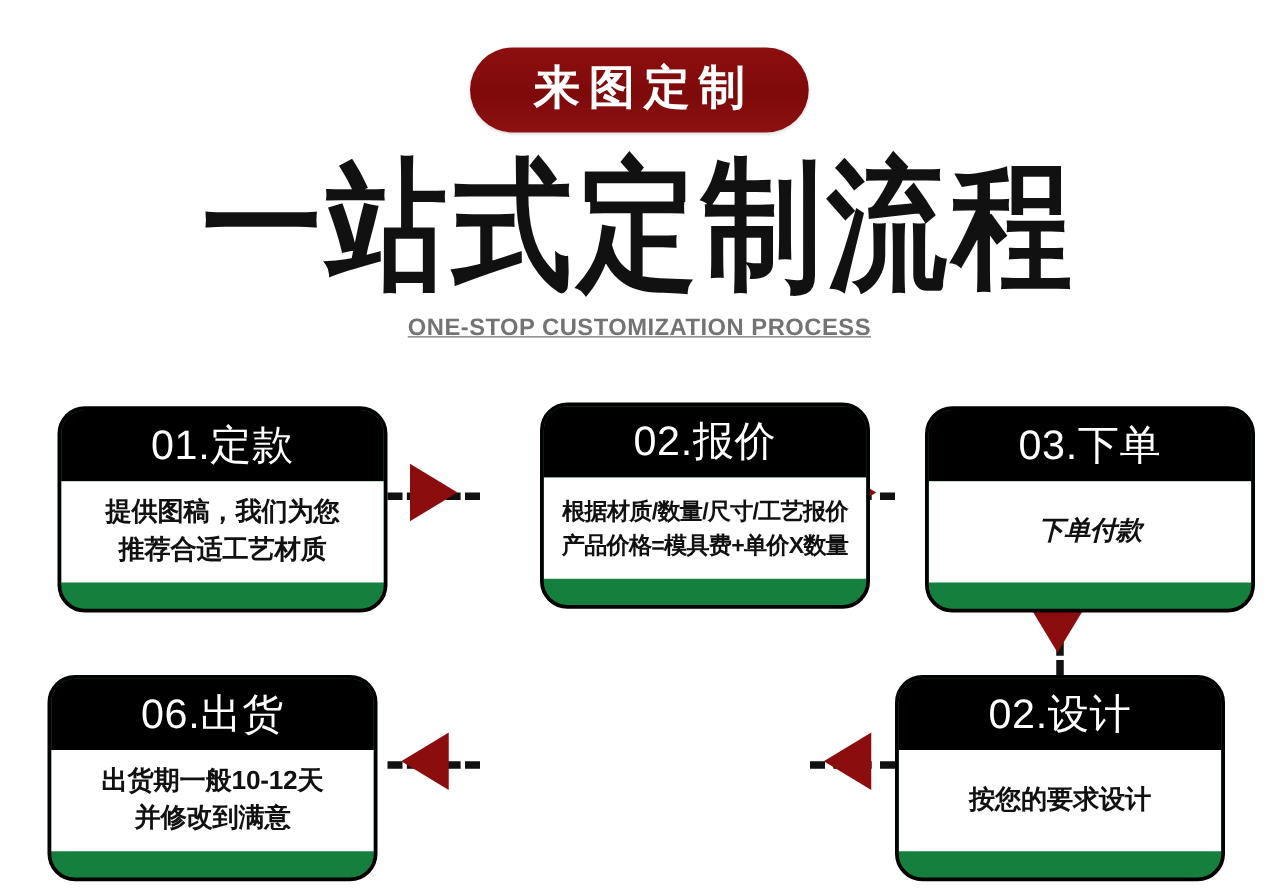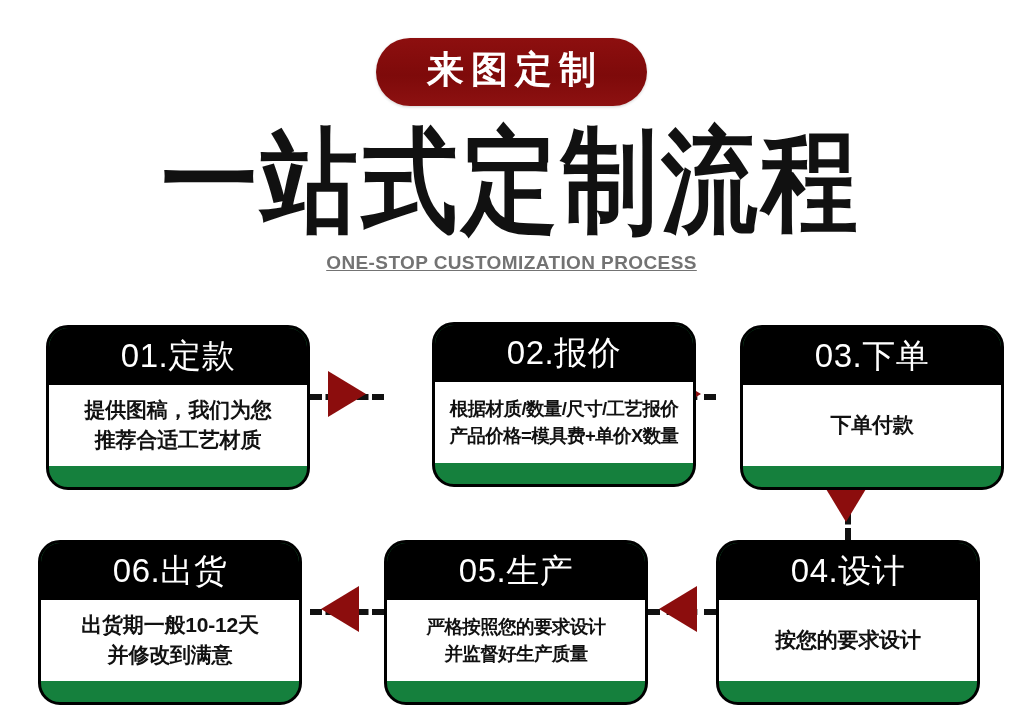--- a/index.html
+++ b/index.html
@@ -105,21 +105,21 @@
 
   .card-body .line {
     font-size: 21px;
     font-weight: 700;
     letter-spacing: -0.2px;
     line-height: 1.28;
     white-space: nowrap;
   }
 
   .card-body.dense .line { font-size: 18.5px; letter-spacing: -0.6px; }
-  .card-body.single .line { font-size: 21px; }
+  .card-body.single .line { font-size: 21px; font-style: italic; }
 
   
   #card-1 { left: 46px;  top: 7px; }
   #card-2 { left: 384px; top: 4px; margin-left: 48px; }
   #card-3 { left: 716px; top: 7px; margin-left: 24px; }
   
   #card-6 { left: 38px;  top: 222px; }
   #card-5 { left: 384px; top: 222px; }
   #card-4 { left: 716px; top: 222px; }
 
@@ -212,33 +212,26 @@
   </div>
 
   <div class="card" id="card-3">
     <div class="card-header">03.下单</div>
     <div class="card-body single">
       <div class="line">下单付款</div>
     </div>
   </div>
 
   <div class="card" id="card-4">
-    <div class="card-header">04.设计</div>
+    <div class="card-header">02.设计</div>
     <div class="card-body">
       <div class="line">按您的要求设计</div>
     </div>
   </div>
 
-  <div class="card" id="card-5">
-    <div class="card-header">05.生产</div>
-    <div class="card-body dense">
-      <div class="line">严格按照您的要求设计</div>
-      <div class="line">并监督好生产质量</div>
-    </div>
-  </div>
 
   <div class="card" id="card-6">
     <div class="card-header">06.出货</div>
     <div class="card-body">
       <div class="line">出货期一般10-12天</div>
       <div class="line">并修改到满意</div>
     </div>
   </div>
 
 </div>

